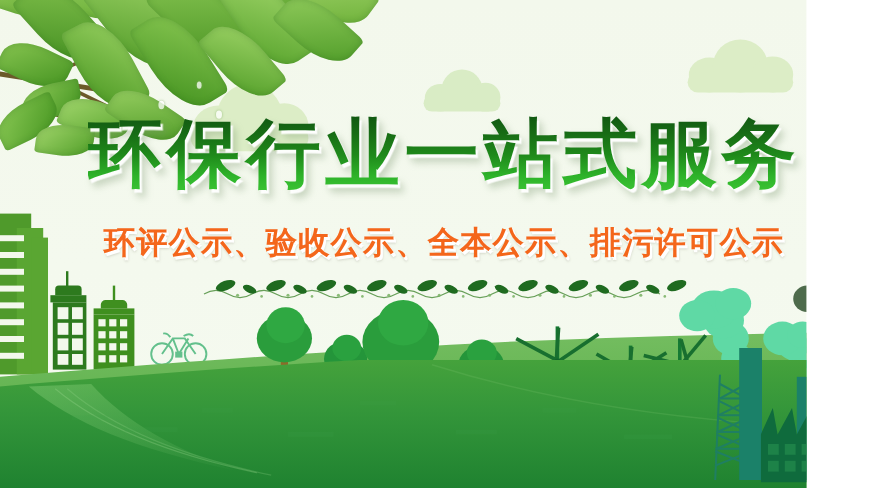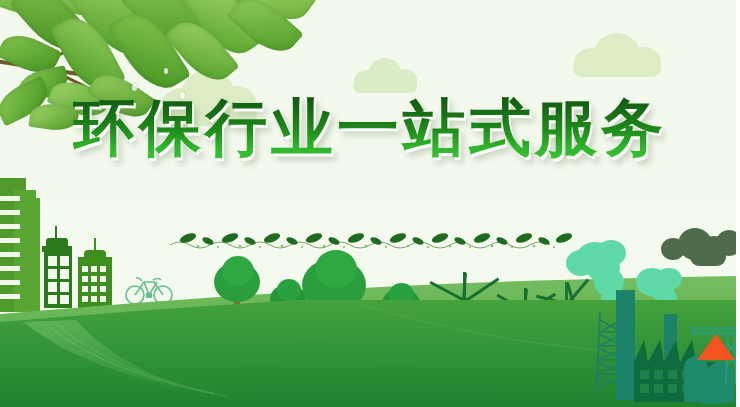--- a/index.html
+++ b/index.html
@@ -1,21 +1,21 @@
 <!DOCTYPE html>
 <html><head>
 <meta charset="utf-8">
 <style>
   html, body {
     margin: 0; padding: 0;
     background: #ffffff;
   }
   #banner {
     position: relative;
-    width: 736px;
+    width: 672px;
     height: 407px;
     overflow: hidden;
     background: linear-gradient(180deg, #f3f8ec 0%, #f4f9ee 55%, #f5faf0 100%);
     font-family: "Liberation Sans", "DejaVu Sans", sans-serif;
     -webkit-font-smoothing: antialiased;
   }
 
   
   .cloud { position: absolute; }
   .cloud i {
@@ -165,20 +165,23 @@
     <div class="droplet" style="left:138px; top:96px;  width:5px; height:7px;"></div>
     <div class="droplet" style="left:170px; top:80px;  width:4px; height:6px;"></div>
     <div class="droplet" style="left:186px; top:104px; width:5px; height:7px;"></div>
     <div class="droplet" style="left:122px; top:118px; width:4px; height:5px;"></div>
   </div>
 
   <div id="title-wrap">
     <div id="main-title">环保行业一站式服务</div>
   </div>
 
+  <div id="sub-title-wrap">
+    <div id="sub-title">环评公示、验收公示、全本公示、排污许可公示</div>
+  </div>
 
   <svg id="vine" viewBox="0 0 404 22">
     <g stroke="#4f8f3e" stroke-width="0.9" fill="none" opacity="0.85">
       <path d="M2 13 q10 -6 20 0 q10 6 20 0 q10 -6 20 0 q10 6 20 0 q10 -6 20 0 q10 6 20 0
                q10 -6 20 0 q10 6 20 0 q10 -6 20 0 q10 6 20 0 q10 -6 20 0 q10 6 20 0
                q10 -6 20 0 q10 6 20 0 q10 -6 20 0 q10 6 20 0 q10 -6 20 0 q10 6 20 0 q10 -6 20 0"></path>
     </g>
     <g fill="#1f6b20">
 
       <ellipse cx="20" cy="6" rx="8.5" ry="4" transform="rotate(-20 20 6)"></ellipse>

